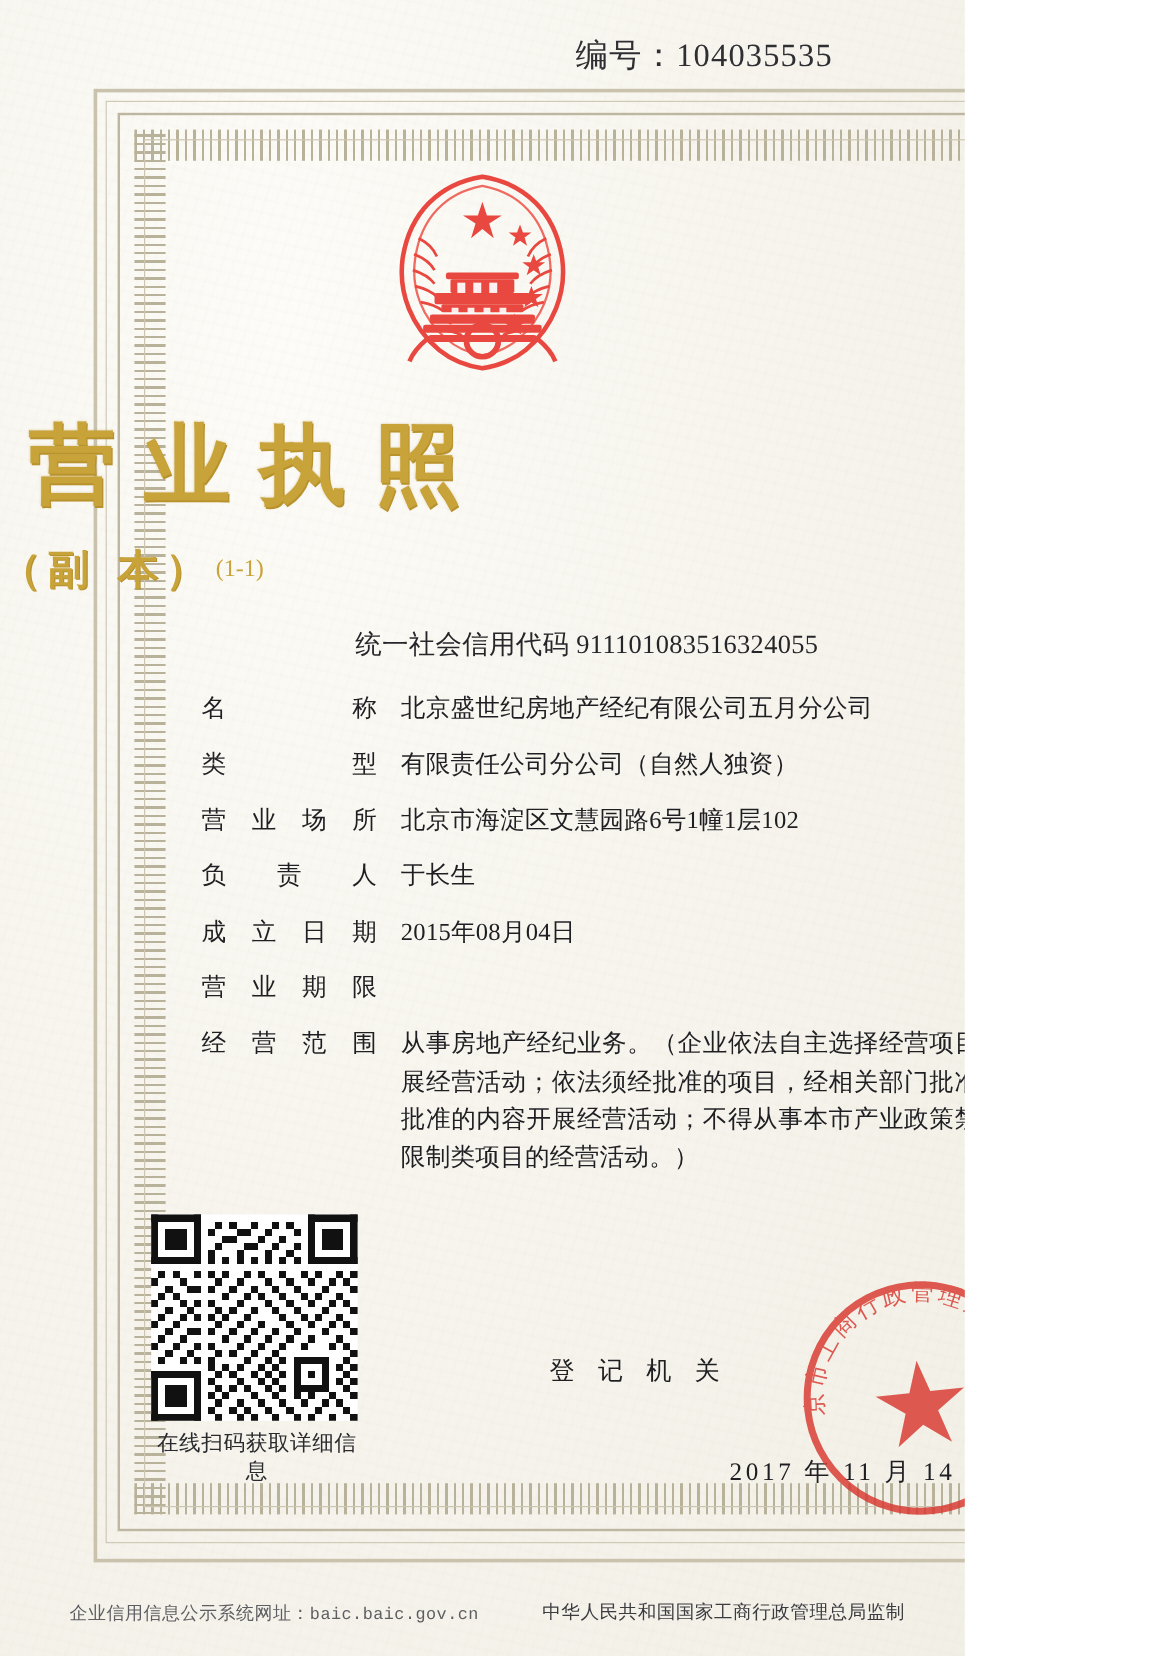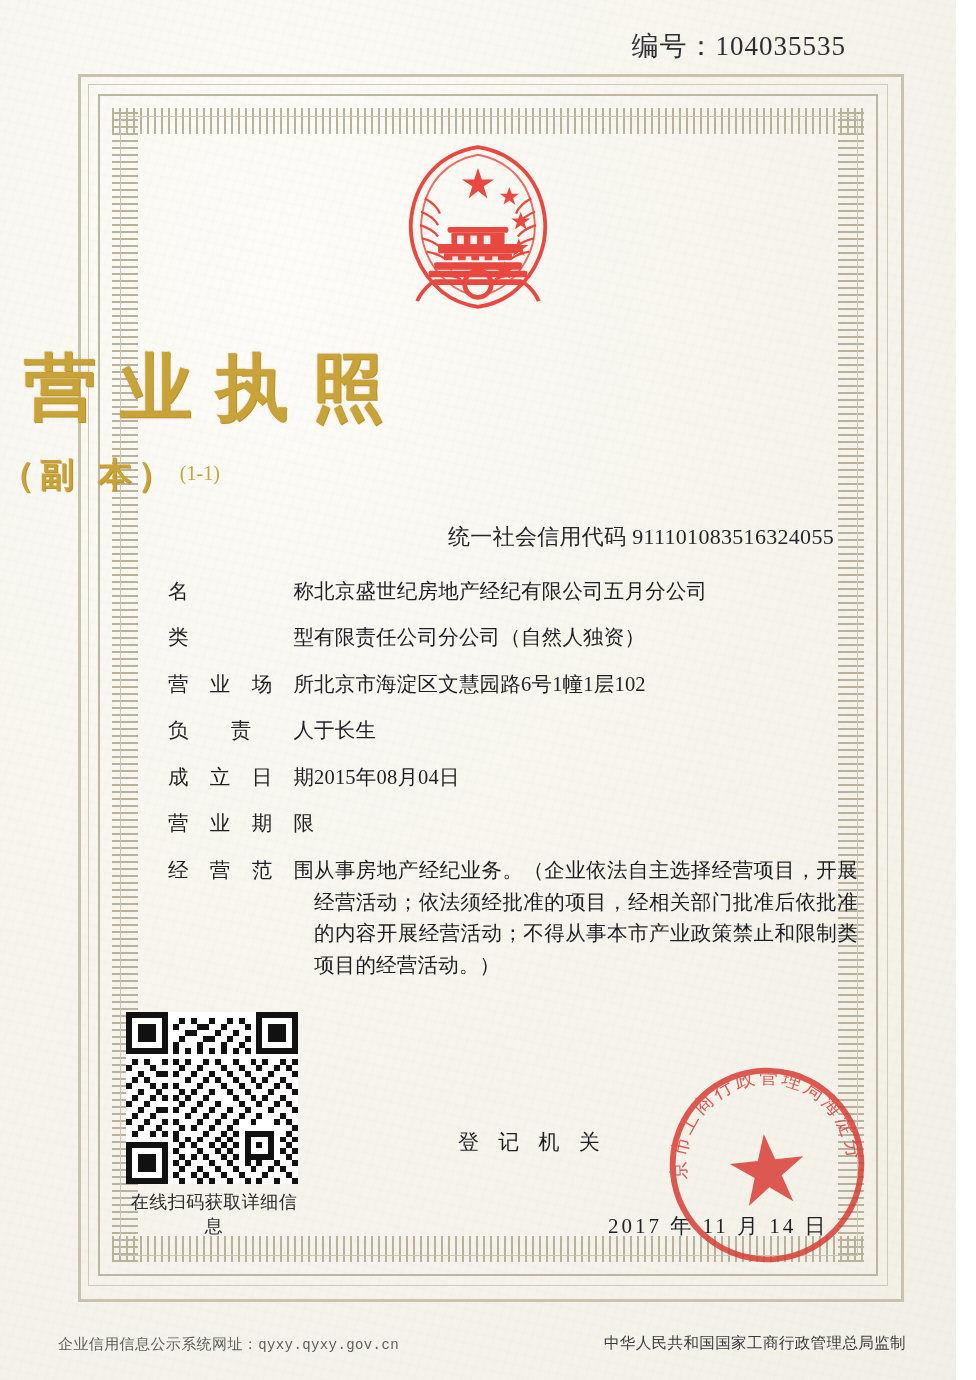--- a/index.html
+++ b/index.html
@@ -5,21 +5,21 @@
   html, body {
     margin: 0;
     padding: 0;
     background: #ffffff;
   }
   body {
     font-family: "Liberation Serif", "DejaVu Serif", serif;
   }
   .page {
     position: relative;
-    width: 956px;
+    width: 804px;
     height: 1380px;
     overflow: hidden;
     background:
       radial-gradient(ellipse at 30% 20%, #fdfcf8 0%, #f7f5ee 45%, #f2efe6 100%);
   }
   
   .paper-texture {
     position: absolute;
     inset: 0;
     background:
@@ -167,20 +167,21 @@
     display: flex;
     justify-content: space-between;
     font-size: 20.5px;
     letter-spacing: 0;
   }
   .field-label span { display: inline-block; }
   .field-value {
     flex: 1;
     font-size: 20.5px;
     letter-spacing: 0.2px;
+    margin-left: 20px;
   }
   .field-value.multiline {
     line-height: 1.55;
     text-align: justify;
     margin-top: -2px;
   }
 
   
   .qr-block {
     position: absolute;
@@ -666,16 +667,16 @@
       <circle cx="110" cy="110" r="97" fill="none" stroke="#d8372f" stroke-width="6"></circle>
       <polygon points="110,78 119,105 148,105 124,122 133,150 110,133 87,150 96,122 72,105 101,105" fill="#d8372f"></polygon>
       <text font-family="'Liberation Serif', serif" font-size="20" fill="#d8372f" letter-spacing="3">
         <textPath href="#sealArcText" startOffset="50%" text-anchor="middle">北京市工商行政管理局海淀分局</textPath>
       </text>
     </svg>
   </div>
 
 
   <div class="footer-left">
-    <span>企业信用信息公示系统网址：</span><span class="mono">qyxy.qyxy.gov.cn</span>
+    <span>企业信用信息公示系统网址：</span><span class="mono">baic.baic.gov.cn</span>
   </div>
   <div class="footer-right">中华人民共和国国家工商行政管理总局监制</div>
 </div>
 
 </body></html>

